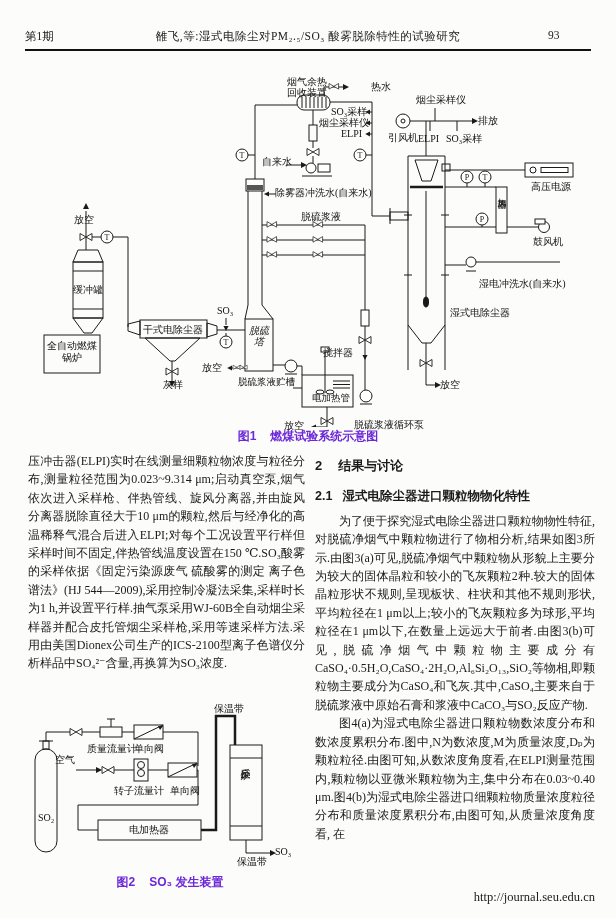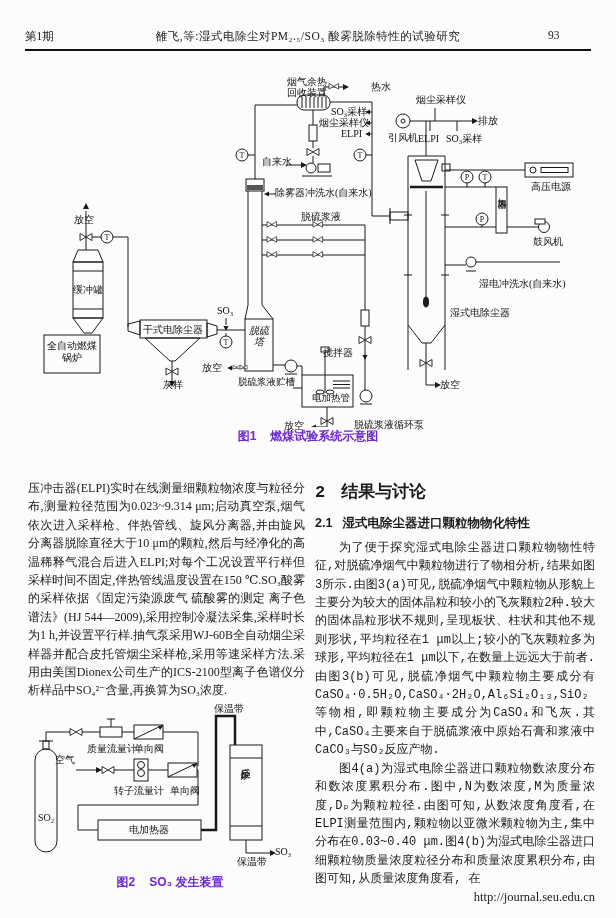--- a/index.html
+++ b/index.html
@@ -15,26 +15,26 @@
   .fig svg{position:absolute;left:0;top:0;}
   .lbl{position:absolute;font-size:10px;line-height:11px;white-space:nowrap;color:#111;}
   .lbl.sm{font-size:9.5px;}
   .lbl.wrap{white-space:normal;text-align:center;}
   .vlbl{position:absolute;writing-mode:vertical-rl;text-orientation:upright;font-size:10px;letter-spacing:1px;color:#111;}
   .caption{position:absolute;left:0;width:100%;text-align:center;
            font-family:"Liberation Sans","DejaVu Sans",sans-serif;font-weight:700;font-size:12px;color:#6d28d9;}
   .caption .gap{display:inline-block;width:14px;}
   .cap2{left:30px;width:280px;}
   
-  .col{position:absolute;width:277px;font-size:12px;line-height:18.4px;text-align:justify;margin-top:27px;}
+  .col{position:absolute;width:277px;font-size:12px;line-height:18.4px;text-align:justify;}
   .col p{margin:0;}
-  .col p.ind{text-indent:2em;font-family:Liberation Mono, monospace;}
+  .col p.ind{text-indent:2em;}
   .col-left{left:28px;top:452px;}
   .col-right{left:315px;top:455px;width:280px;}
-  .sec-h{font-family:Liberation Mono, monospace;font-weight:700;font-size:17px;margin:2px 0 12px 0;}
+  .sec-h{font-family:Liberation Sans, sans-serif;font-weight:700;font-size:13px;margin:2px 0 12px 0;}
   .sec-h .no{margin-right:16px;}
   .sub-h{font-family:"Liberation Sans","DejaVu Sans",sans-serif;font-weight:700;font-size:12.5px;margin:0 0 6px 0;}
   .sub-h .no{margin-right:10px;}
   .footer{position:absolute;left:330px;top:890px;width:265px;text-align:right;font-size:12.5px;}
   svg text{font-family:"Liberation Serif","DejaVu Serif",serif;}
 </style>
 </head>
 <body>
 
 <div class="page">

